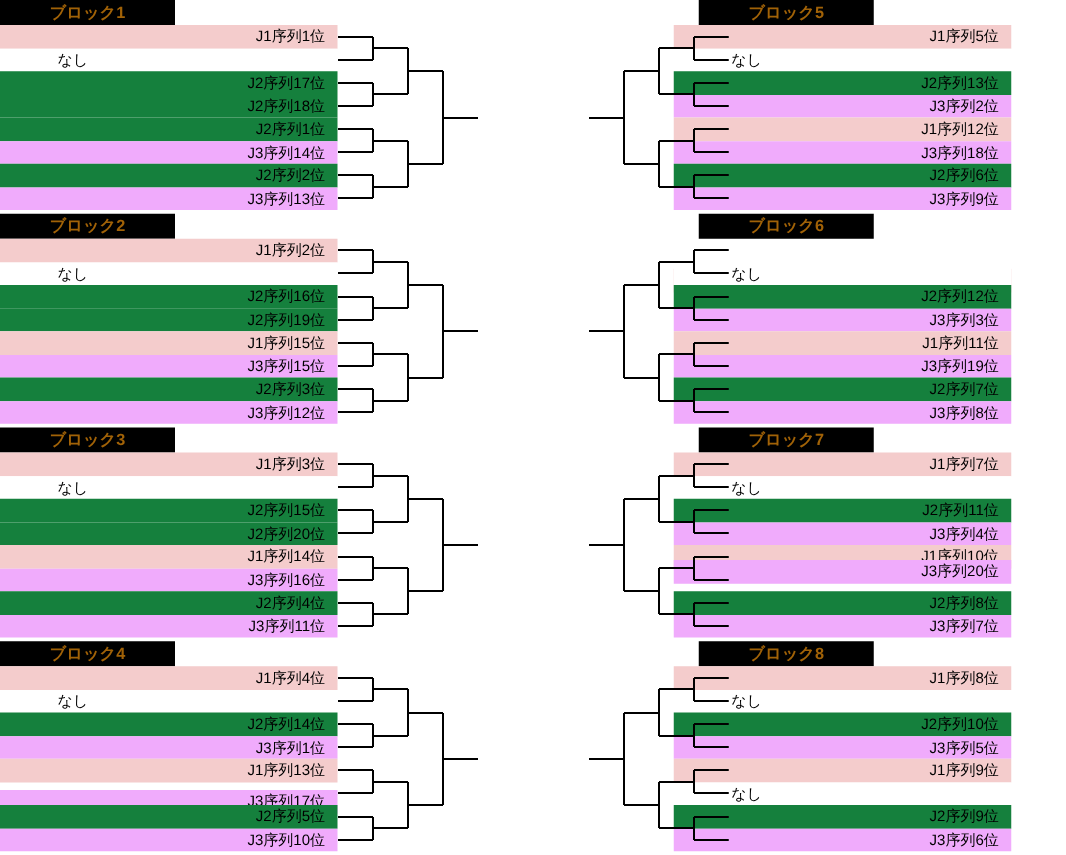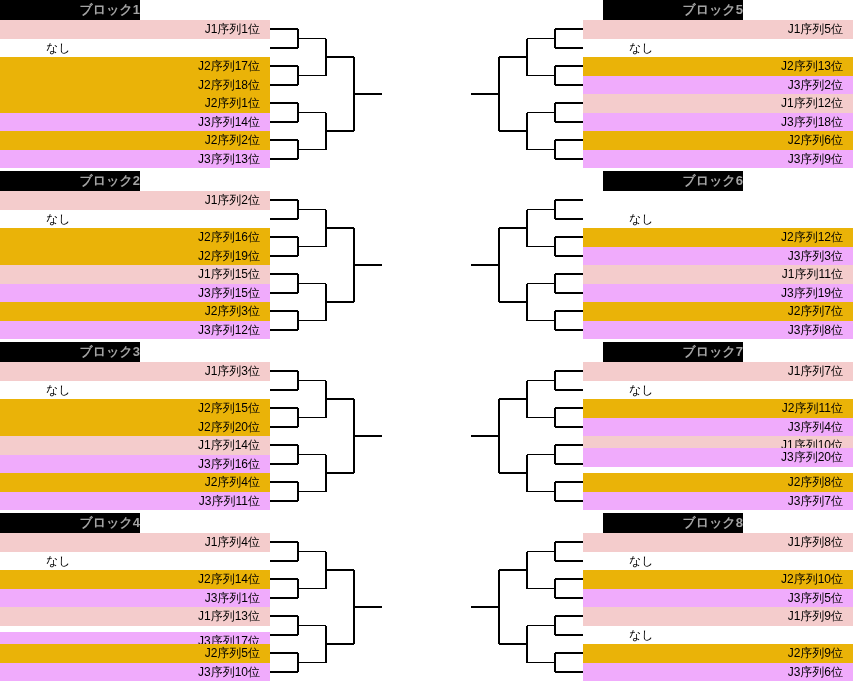--- a/index.html
+++ b/index.html
@@ -34,33 +34,33 @@
   .block.col-right { left: 427px; }
 
   
   .entries {
     position: absolute;
     top: 0;
     width: 270px;
     height: 171px;
   }
   .col-left  .entries { left: 0px; }
-  .col-right .entries { right: 0px; }
+  .col-right .entries { right: 0px; padding-left: 44px; }
 
   .block-header {
     position: absolute;
     top: 0px;
     height: 20px;
     width: 140px;
     background: #000000;
-    color: #a3a3a3;
+    color: #a16207;
     font-size: 13px;
     font-weight: bold;
     line-height: 20px;
-    text-align: right;
+    text-align: center;
     letter-spacing: 0px;
     box-sizing: border-box;
   }
   .col-left  .block-header { left: 0px; }
   .col-right .block-header { left: 20px; }
 
   .entry {
     position: absolute;
     left: 0px;
     width: 270px;
@@ -81,21 +81,21 @@
     text-align: right;
     padding-right: 10px;
   }
   
   .entry.bye .entry-label {
     text-align: left;
     padding-left: 46px;
   }
 
   .c-j1   { background: #f4cccc; }
-  .c-j2   { background: #eab308; }
+  .c-j2   { background: #15803d; }
   .c-j3   { background: #f0abfc; }
   .c-none { background: #ffffff; }
 
   
   .bracket {
     position: absolute;
     top: 0px;
     width: 156px;
     height: 171px;
   }

